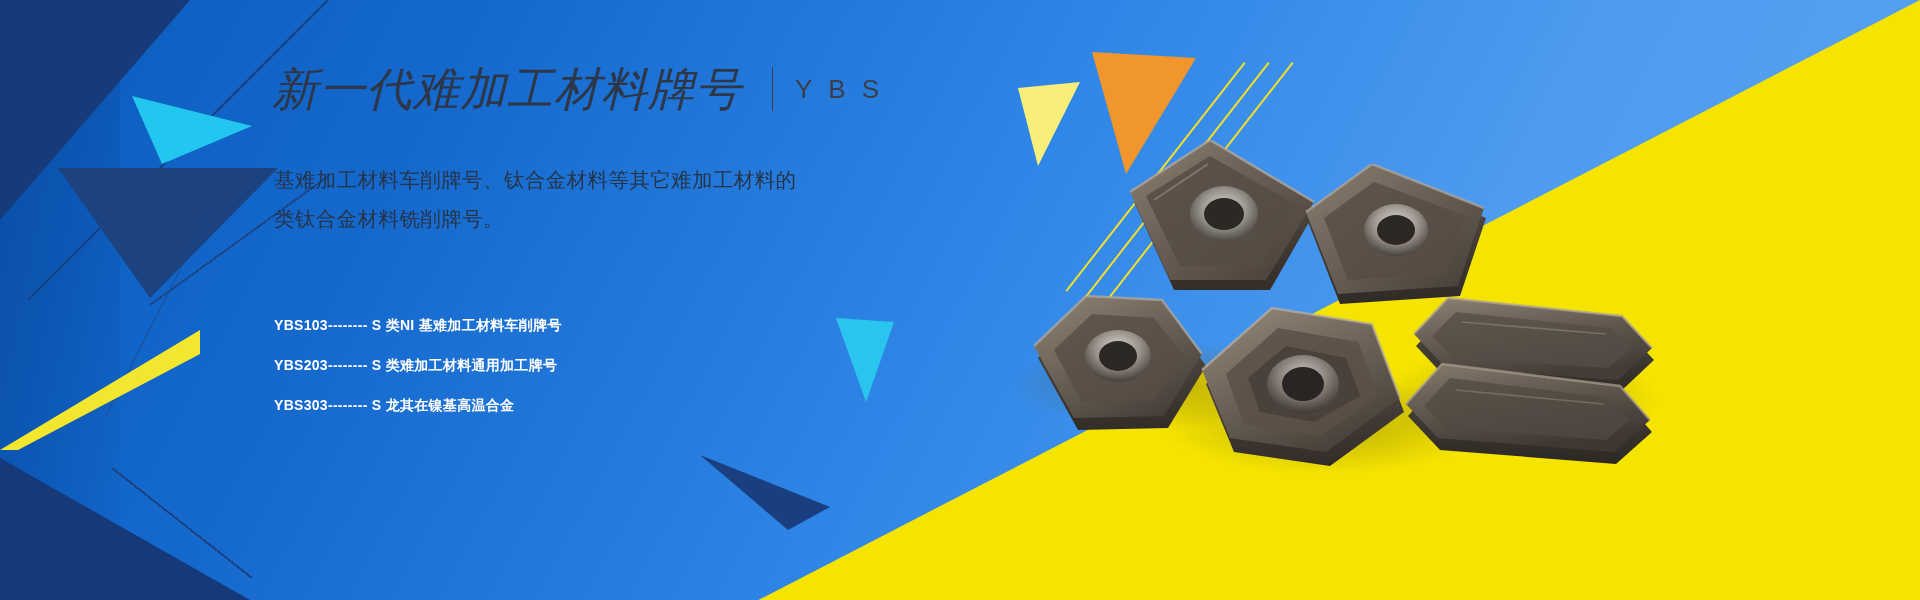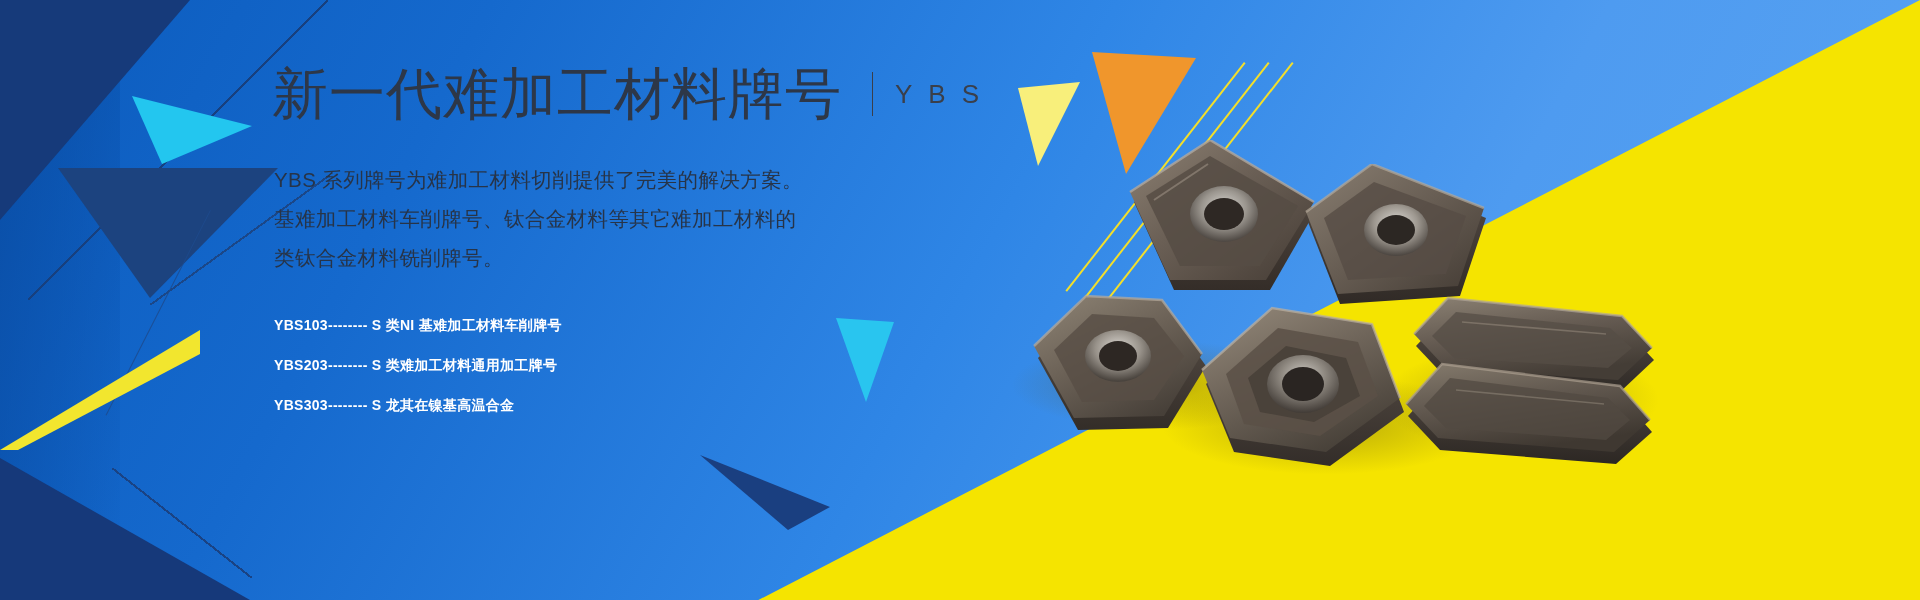--- a/index.html
+++ b/index.html
@@ -56,25 +56,26 @@
   }
   .headline-row {
     position: absolute;
     left: 0;
     top: 66px;
     display: flex;
     align-items: center;
     white-space: nowrap;
   }
   .headline {
-    font-size: 56px;
+    font-size: 46px;
     line-height: 1;
     color: #2d3748;
     letter-spacing: 1px;
     font-weight: 500;
+    font-style: italic;
   }
   .headline-sep {
     display: inline-block;
     width: 1px;
     height: 44px;
     background: #3a3f4a;
     margin: 0 22px 0 30px;
   }
   .headline-sub {
     font-size: 26px;
@@ -180,21 +181,20 @@
 
   <div class="content">
 
     <div class="headline-row">
       <span class="headline">新一代难加工材料牌号</span>
       <span class="headline-sep"></span>
       <span class="headline-sub">YBS</span>
     </div>
 
     <div class="para">
-      <div>YBS 系列牌号为难加工材料切削提供了完美的解决方案。</div>
       <div>基难加工材料车削牌号、钛合金材料等其它难加工材料的</div>
       <div>类钛合金材料铣削牌号。</div>
     </div>
 
     <div class="prodlist">
       <div>YBS103-------- S 类NI 基难加工材料车削牌号</div>
       <div>YBS203-------- S 类难加工材料通用加工牌号</div>
       <div>YBS303-------- S 龙其在镍基高温合金</div>
     </div>
 

